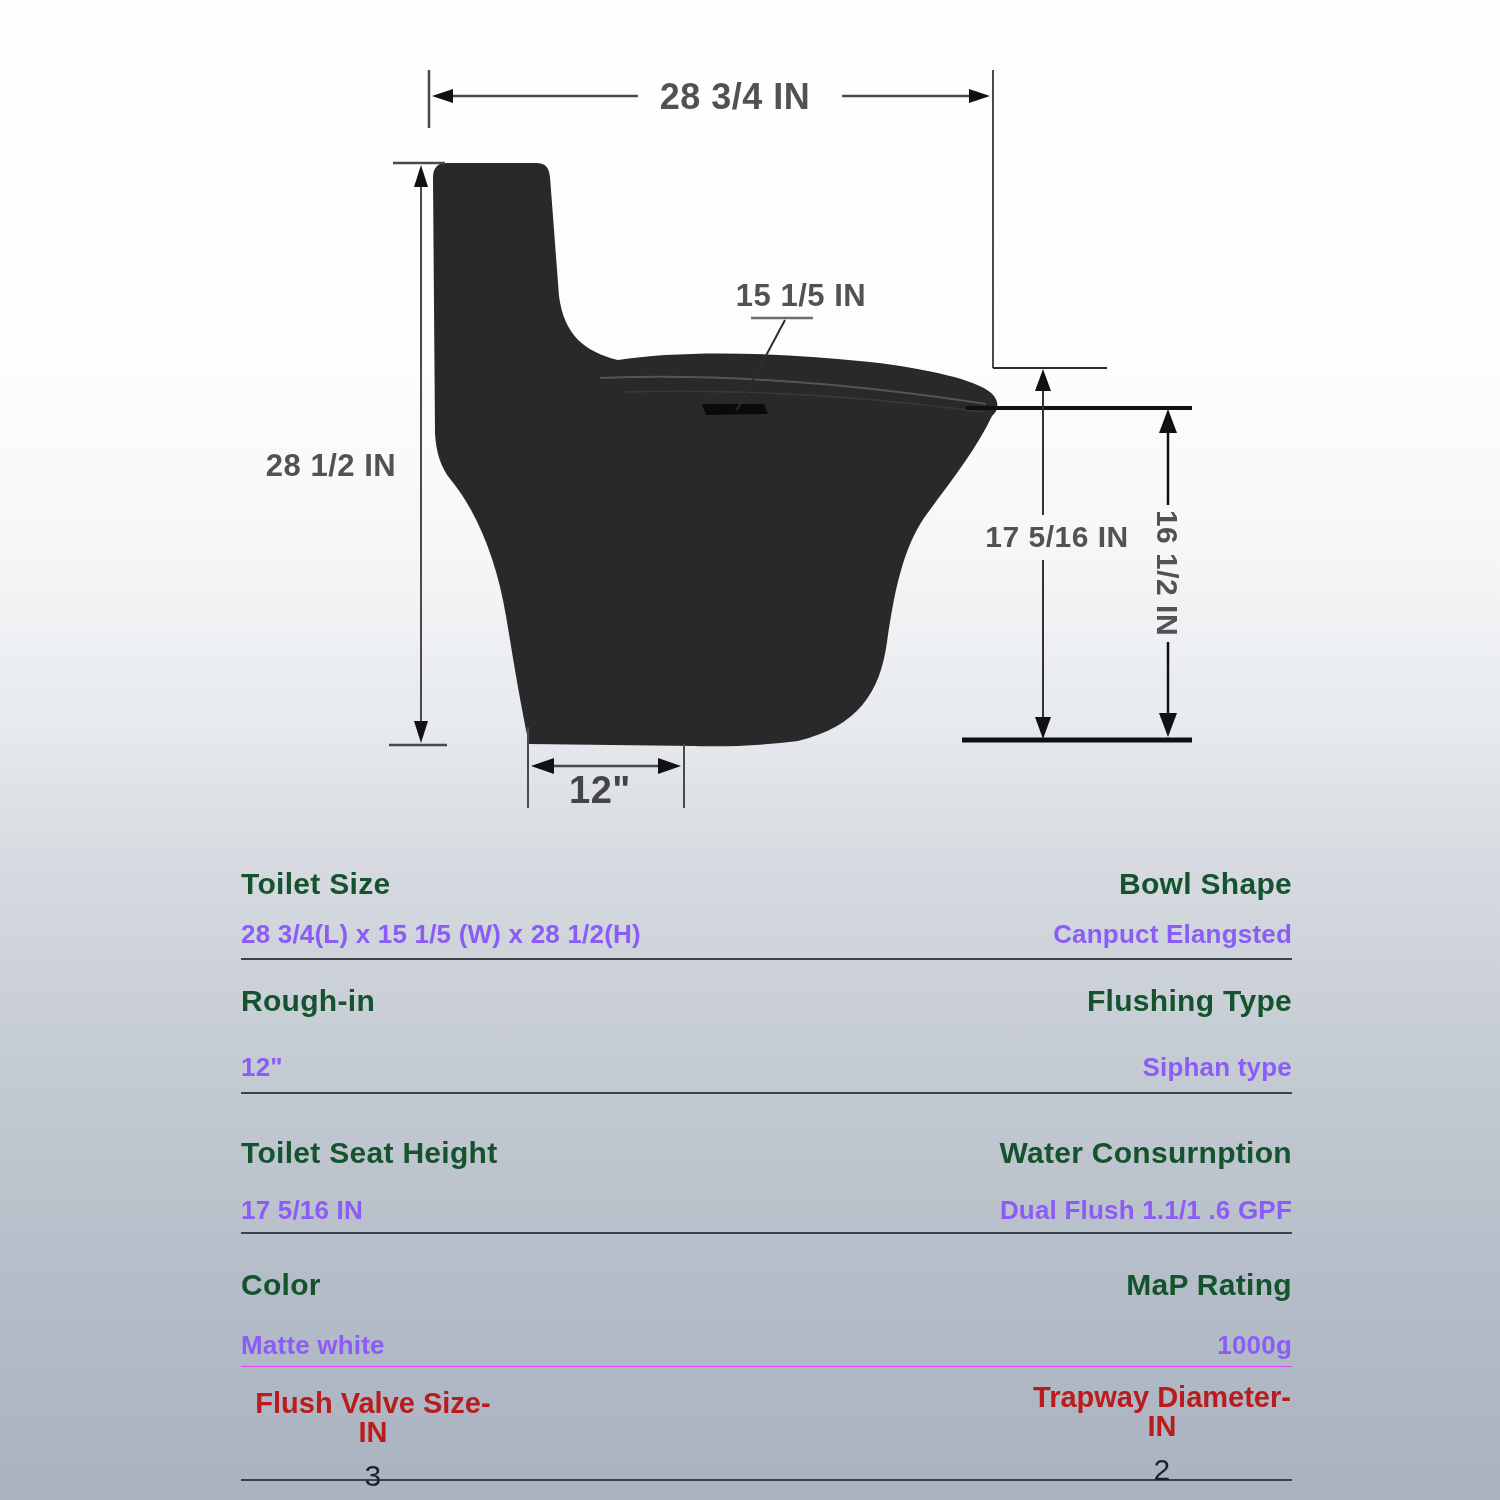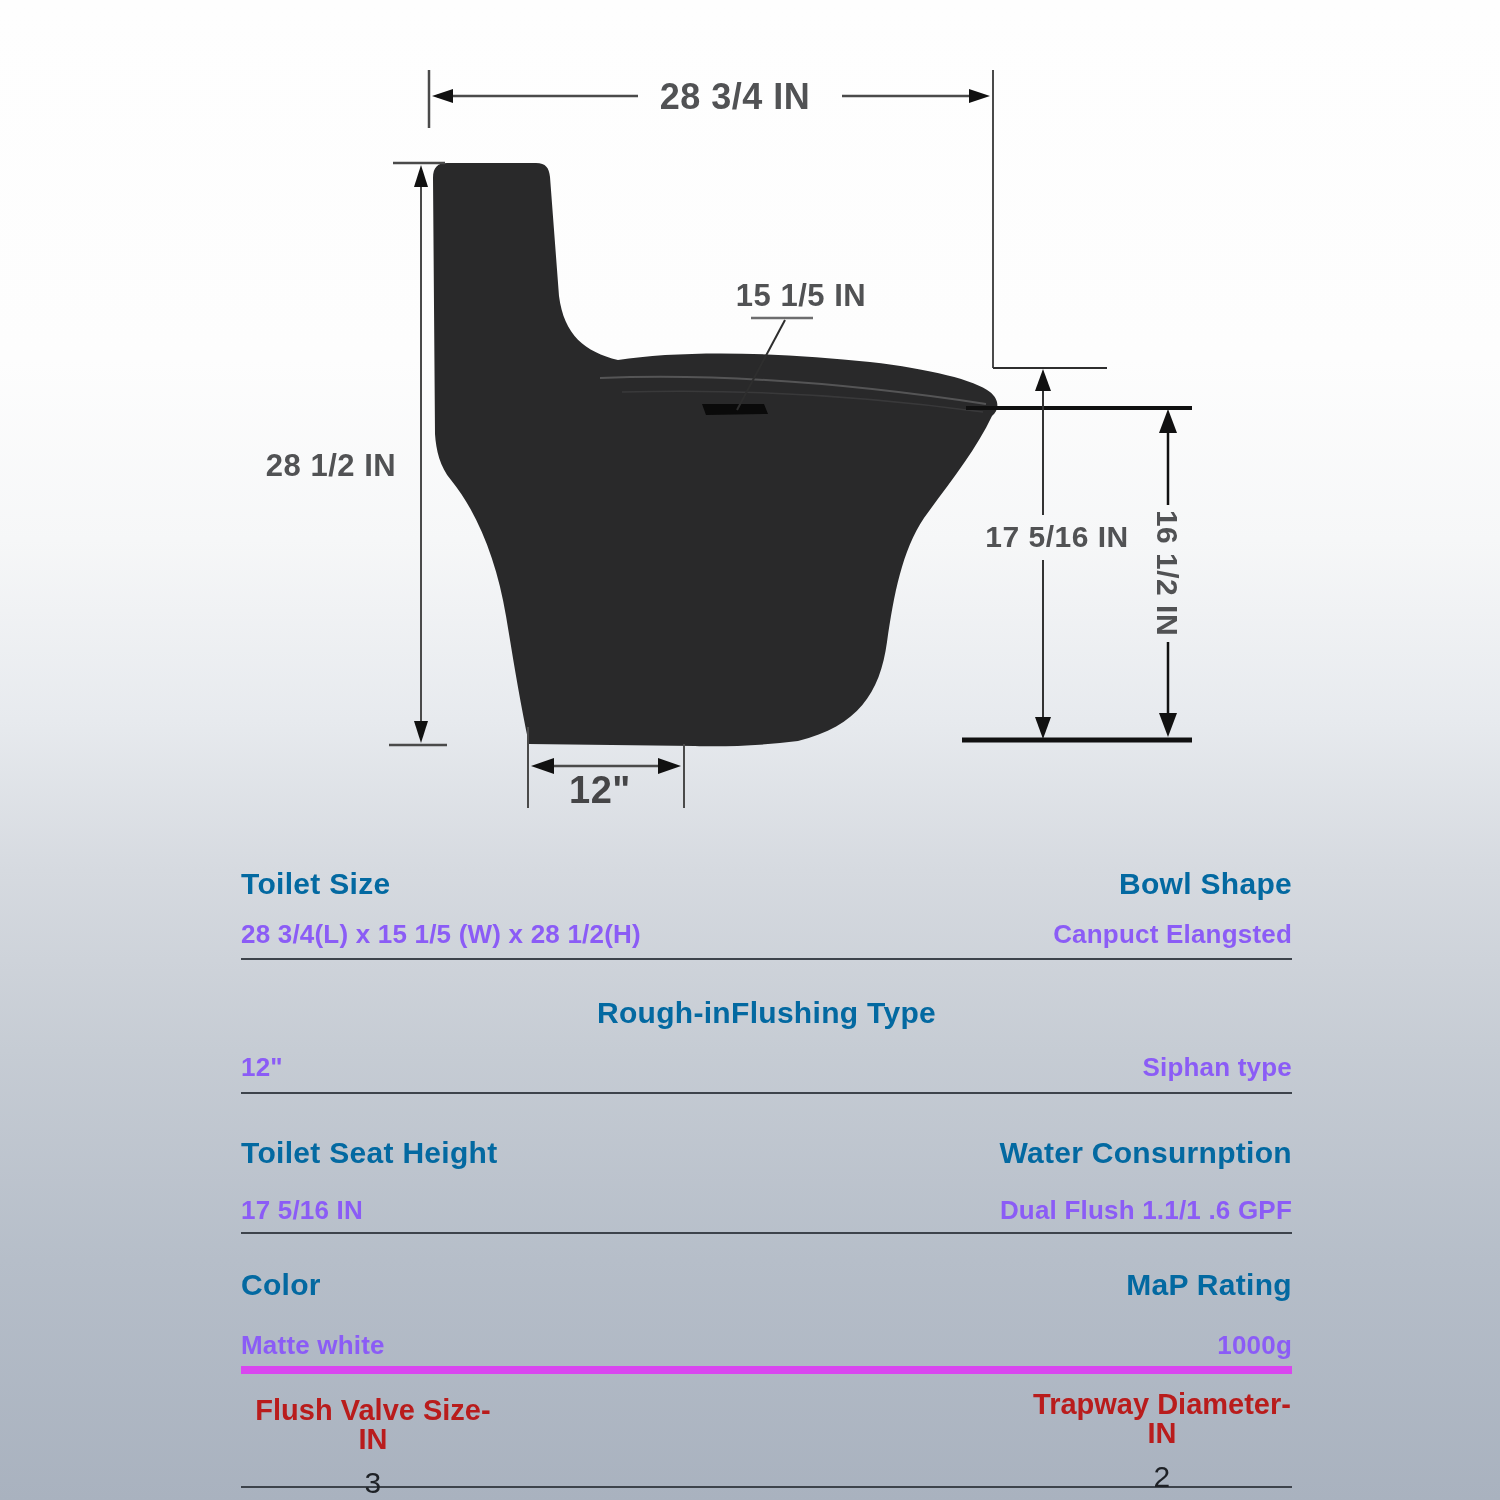--- a/index.html
+++ b/index.html
@@ -13,23 +13,23 @@
   .layer{position:absolute;left:0;top:0;}
   
   .dim{
     position:absolute;transform:translate(-50%,-50%);
     font-weight:bold;color:#515254;white-space:nowrap;letter-spacing:.5px;
   }
   .dim.rot{transform:translate(-50%,-50%) rotate(90deg);}
   
   .spec{position:absolute;left:241px;top:851px;width:1051px;}
   .srow{position:relative;border-bottom:2px solid #3d434b;}
-  .srow.thick{border-bottom:8px solid #d946ef;}
+  .srow.thick{border-bottom:1px solid #d946ef;}
   .line{position:absolute;left:0;right:0;display:flex;justify-content:space-between;}
-  .lbl{font-size:30px;font-weight:bold;color:#0369a1;line-height:1;letter-spacing:.3px;}
+  .lbl{font-size:30px;font-weight:bold;color:#14532d;line-height:1;letter-spacing:.3px;}
   .val{font-size:26px;font-weight:bold;color:#8b5cf6;line-height:1;letter-spacing:.2px;}
   .r5cell{position:absolute;text-align:center;color:#1e2126;}
   .r5cell .lbl{font-size:29px;color:#b91c1c;letter-spacing:0;}
   .r5cell .val{font-size:30px;font-weight:normal;color:#1e2126;margin-top:14px;}
 </style>
 </head>
 <body>
 
 <svg class="layer" width="1500" height="1500" viewBox="0 0 1500 1500">
 
@@ -118,21 +118,21 @@
       <span class="lbl">Toilet Size</span>
       <span class="lbl">Bowl Shape</span>
     </div>
     <div class="line" style="top:70px;">
       <span class="val">28 3/4(L) x 15 1/5 (W) x 28 1/2(H)</span>
       <span class="val">Canpuct Elangsted</span>
     </div>
   </div>
 
   <div class="srow" style="height:132px;">
-    <div class="line" style="top:38px;justify-content:center;">
+    <div class="line" style="top:26px;">
       <span class="lbl">Rough-in</span>
       <span class="lbl">Flushing Type</span>
     </div>
     <div class="line" style="top:94px;">
       <span class="val">12"</span>
       <span class="val">Siphan type</span>
     </div>
   </div>
 
   <div class="srow" style="height:138px;">

